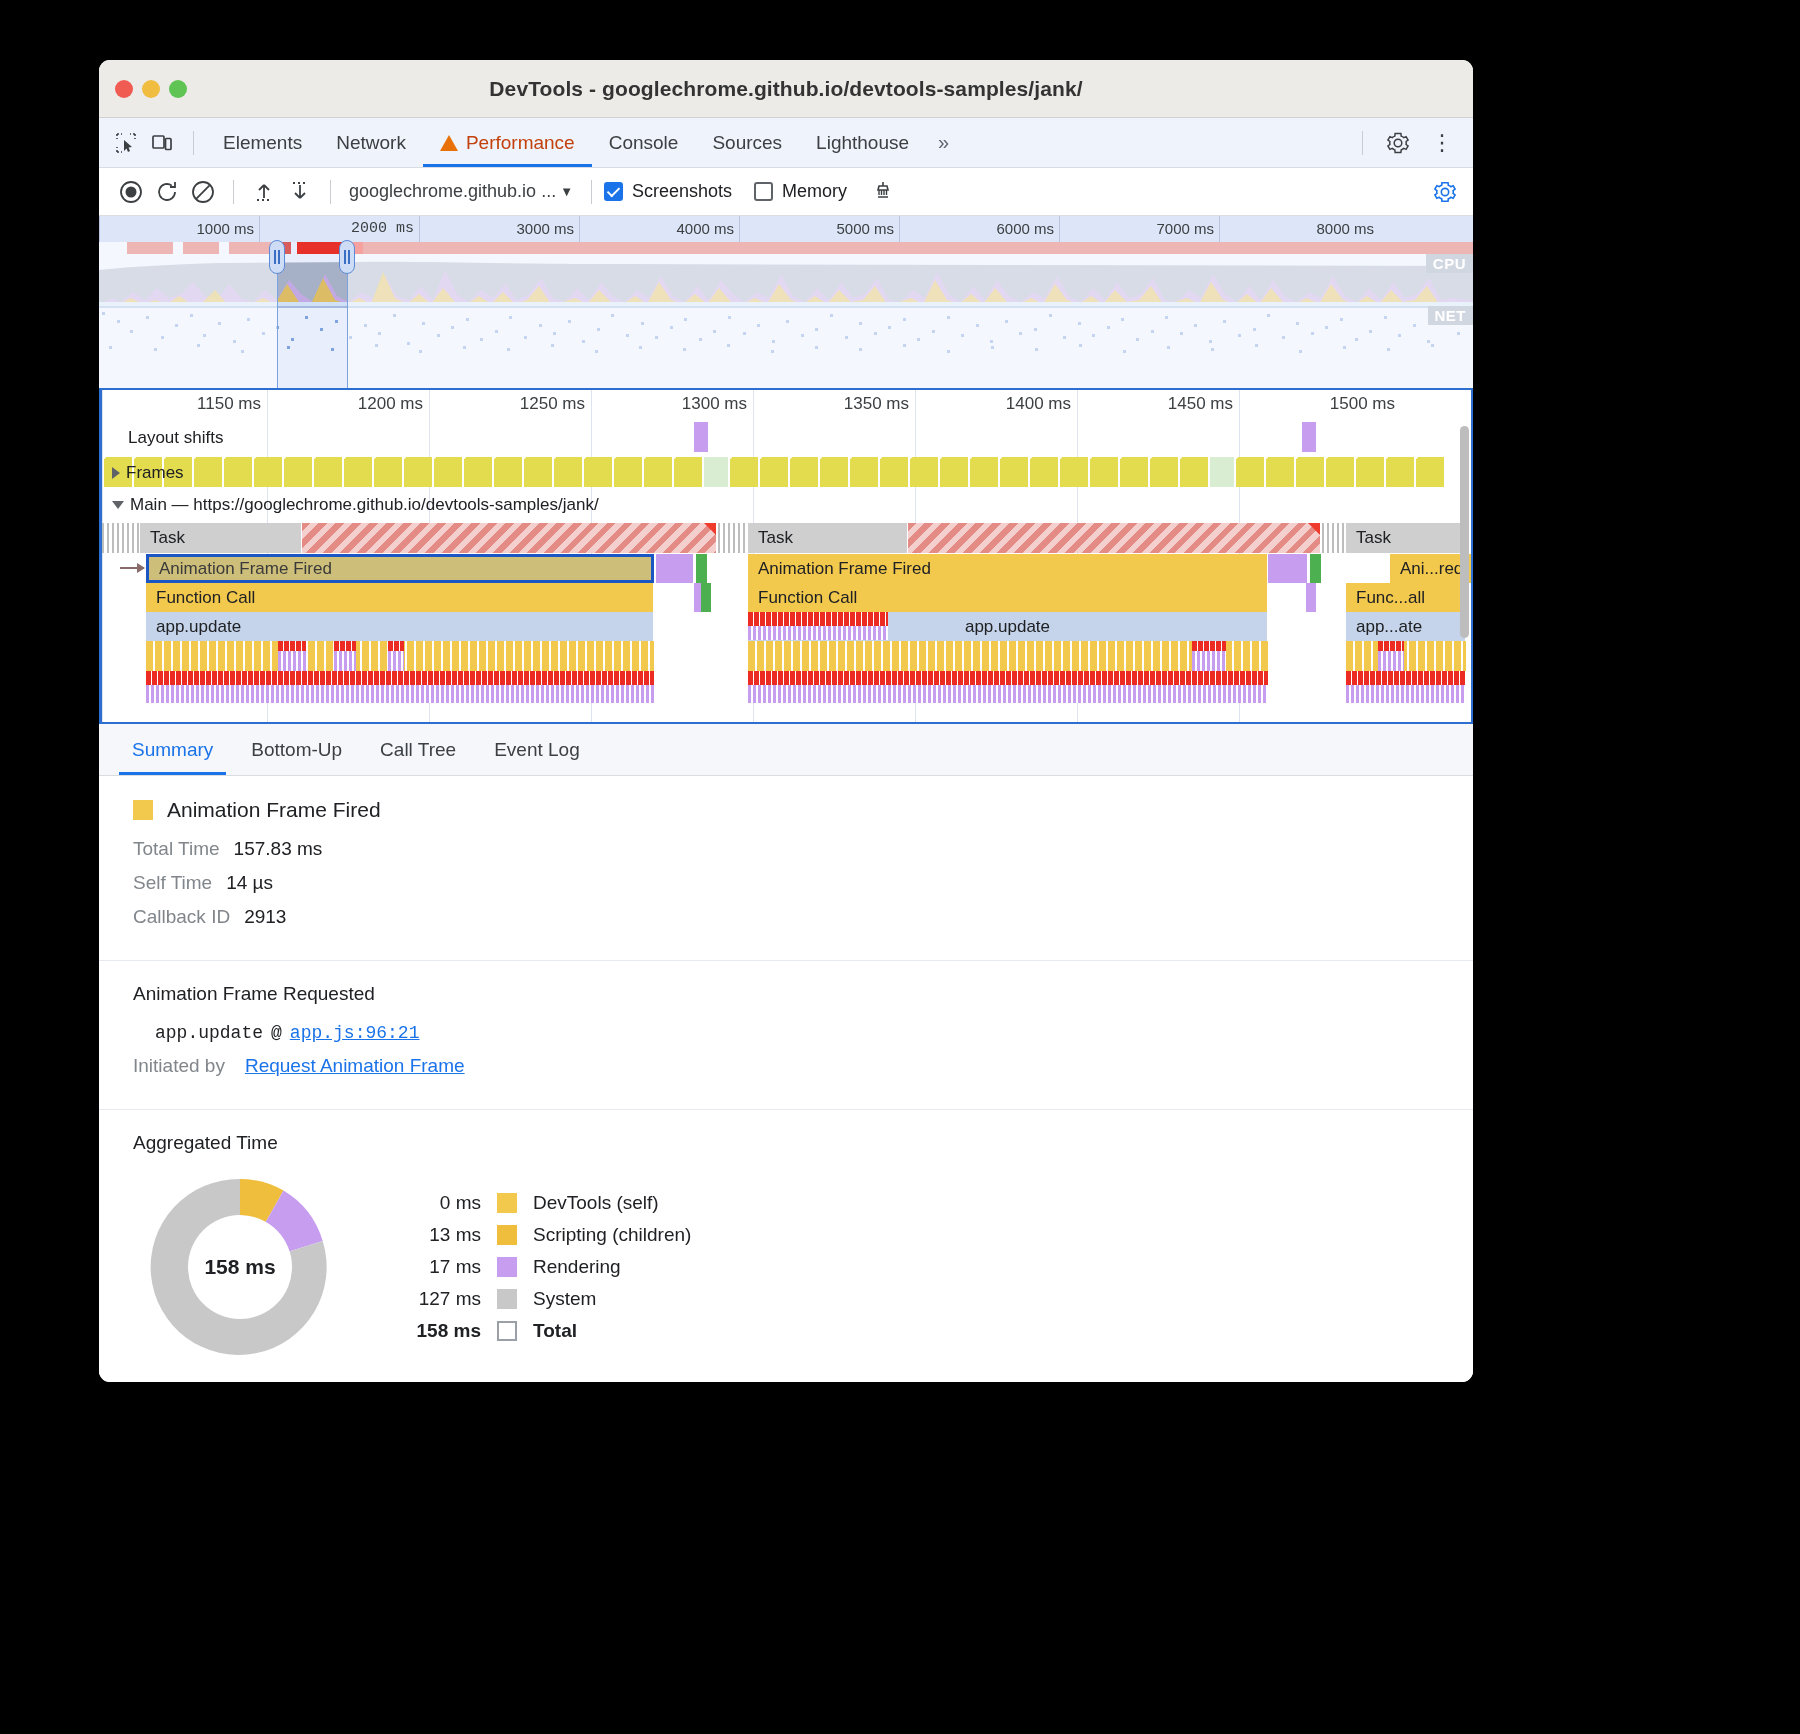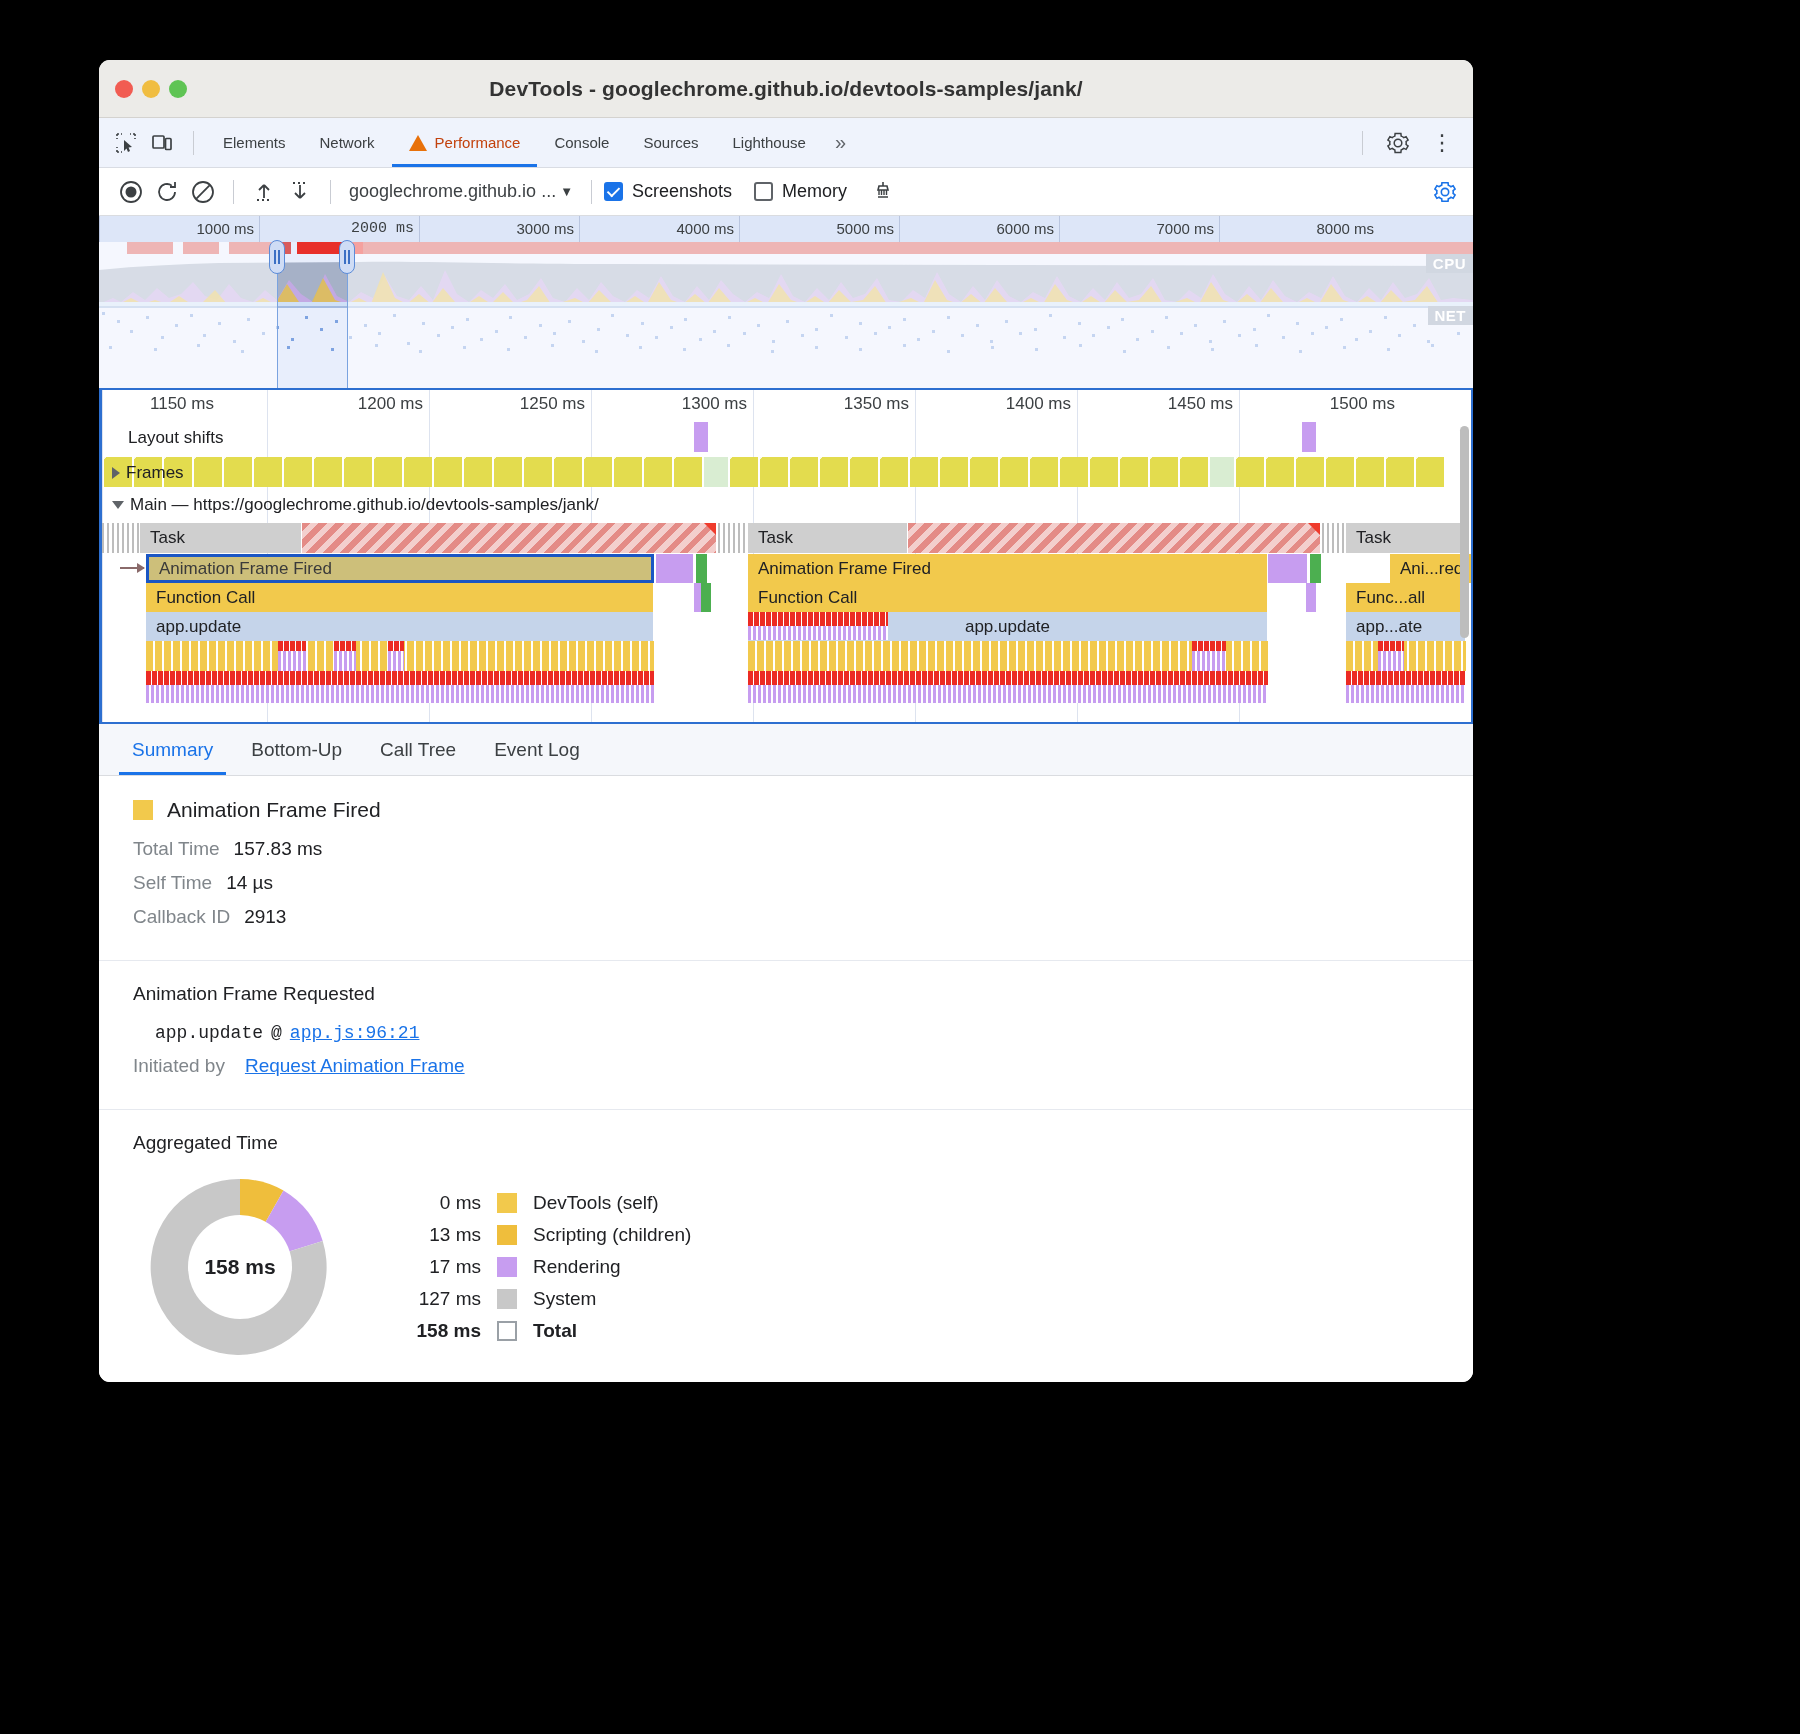--- a/index.html
+++ b/index.html
@@ -52,21 +52,21 @@
     width: 34px; height: 34px;
     display: flex; align-items: center; justify-content: center;
     margin-right: 2px;
     color: #3c4043;
   }
   .vsep { width: 1px; height: 24px; background: #c9ccd3; margin: 0 12px; }
   .tabs { display: flex; align-items: center; height: 100%; }
   .tab {
     padding: 12px 17px; height: 100%;
     display: flex; align-items: center; gap: 8px;
-    font-size: 15px; color: #3c4043;
+    font-size: 19px; color: #3c4043;
     position: relative;
   }
   .tab.active { color: #c2410c; }
   .tab.active::after {
     content: ""; position: absolute; left: 0; right: 0; bottom: 0;
     height: 3px; background: #1a73e8;
   }
   .warn-tri {
     width: 0; height: 0;
     border-left: 9px solid transparent;
@@ -571,21 +571,21 @@
       </div>
     <div class="ov-handle" style="left:240px;">
         <i></i>
         <i></i>
       </div>
   </div>
 
   <div class="flame">
 
     <div class="fl-ruler">
-      <div class="fl-tick" style="left:0px;width:165px;text-align:center;">1150 ms</div>
+      <div class="fl-tick" style="left:0px;width:165px;">1150 ms</div>
       <div class="fl-tick" style="left:165px;width:162px;">1200 ms</div>
       <div class="fl-tick" style="left:327px;width:162px;">1250 ms</div>
       <div class="fl-tick" style="left:489px;width:162px;">1300 ms</div>
       <div class="fl-tick" style="left:651px;width:162px;">1350 ms</div>
       <div class="fl-tick" style="left:813px;width:162px;">1400 ms</div>
       <div class="fl-tick" style="left:975px;width:162px;">1450 ms</div>
       <div class="fl-tick" style="left:1137px;width:162px;">1500 ms</div>
     </div>
 
     <div class="fl-row" style="height:37px;">

